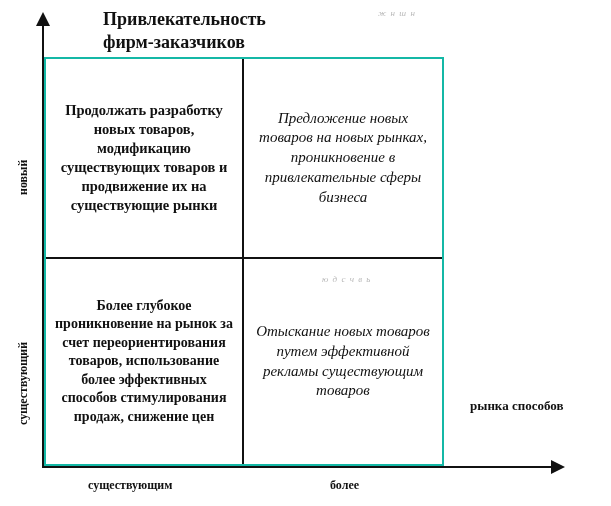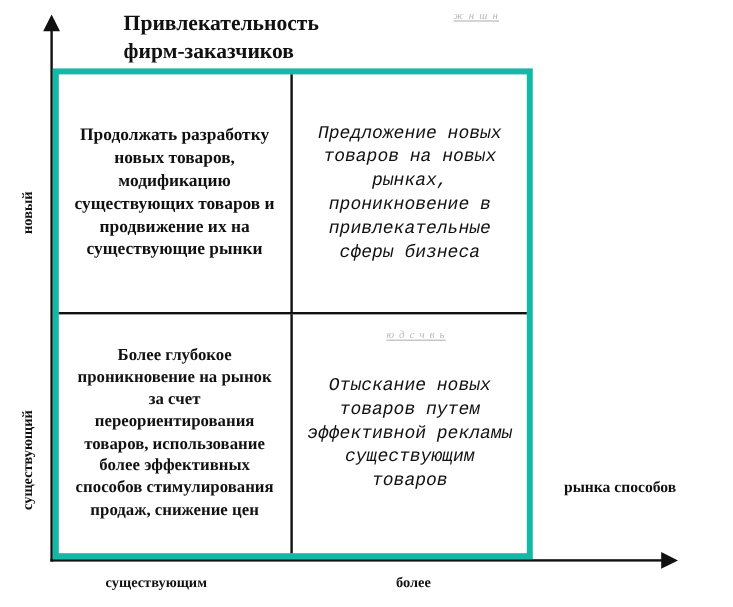--- a/index.html
+++ b/index.html
@@ -113,21 +113,21 @@
     left: 330px;
   }
 
   
   #matrix {
     position: absolute;
     left: 44px;
     top: 57px;
     width: 400px;
     height: 409px;
-    border: 5px solid #14b8a6;
+    border: 2px solid #14b8a6;
     box-sizing: border-box;
     display: grid;
     grid-template-columns: 1fr 1fr;
     grid-template-rows: 200px 1fr;
   }
   .cell {
     box-sizing: border-box;
     display: flex;
     align-items: center;
     justify-content: center;
@@ -140,35 +140,33 @@
     text-align: center;
     font-size: 14.5px;
     line-height: 1.32;
     font-weight: bold;
   }
   #cell-tr .cell-text,
   #cell-br .cell-text {
     font-style: italic;
     font-weight: normal;
     font-size: 15px;
-    font-family: Liberation Mono, monospace;
   }
   #cell-bl .cell-text {
     font-size: 14px;
   }
 
   
   .smudge {
     position: absolute;
     color: #b9b9b9;
     font-size: 9px;
     font-style: italic;
     letter-spacing: 1px;
     white-space: nowrap;
-    text-decoration: underline;
   }
   #smudge-top { left: 378px; top: 8px; }
   #smudge-mid { left: 322px; top: 274px; }
 </style>
 </head>
 <body>
 
 <div id="canvas">
 
   <div class="axis-line" id="y-axis-line"></div>

